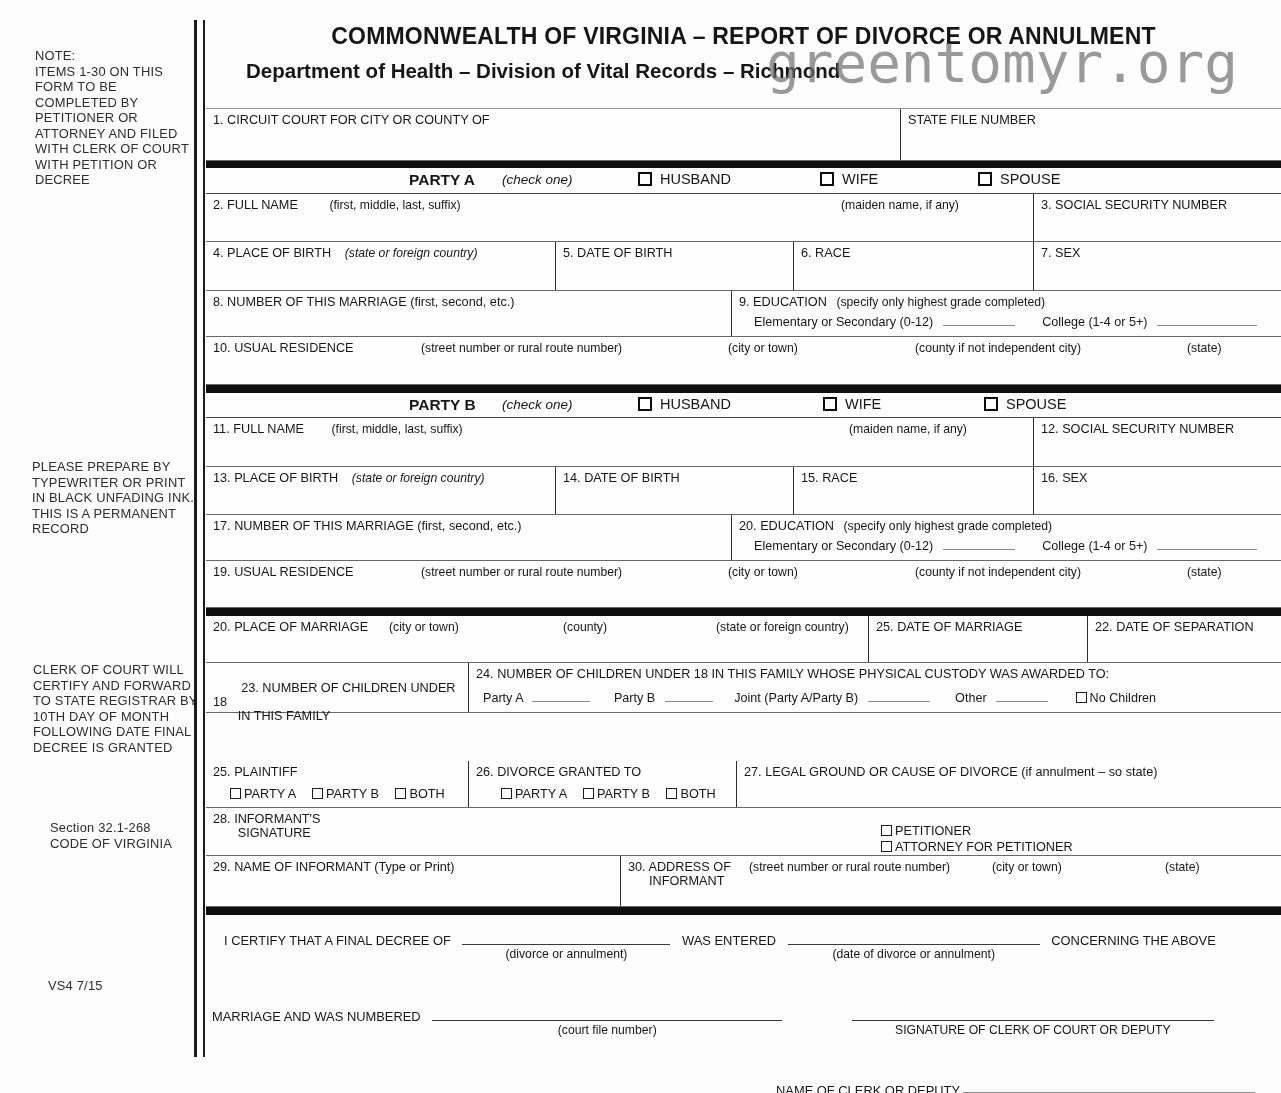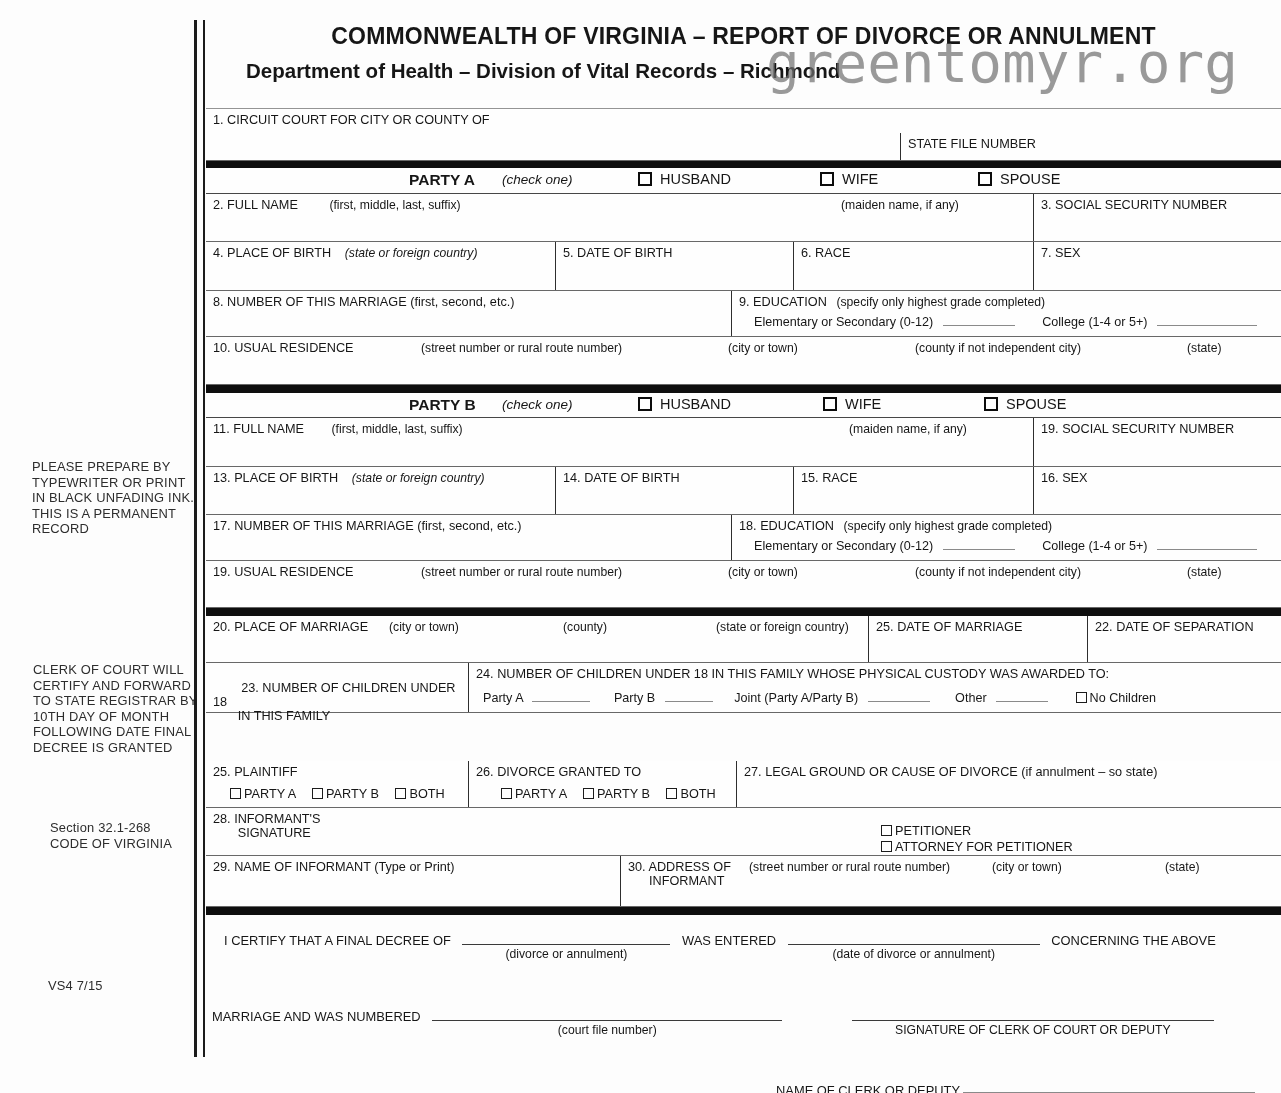--- a/index.html
+++ b/index.html
@@ -42,20 +42,29 @@
   .abs{position:absolute;white-space:nowrap;}
   .eduline{position:absolute;left:22px;bottom:7px;white-space:nowrap;font-size:12.6px;}
   .cert{position:relative;height:229px;font-size:12.9px;background:#fdfdfd;}
   .cl{position:absolute;white-space:nowrap;}
 </style>
 </head>
 <body>
 
 <div class="page">
 
+  <div class="note" style="left:35px;top:48px;">NOTE:
+ITEMS 1-30 ON THIS
+FORM TO BE
+COMPLETED BY
+PETITIONER OR
+ATTORNEY AND FILED
+WITH CLERK OF COURT
+WITH PETITION OR
+DECREE</div>
   <div class="note" style="left:32px;top:459px;">PLEASE PREPARE BY
 TYPEWRITER OR PRINT
 IN BLACK UNFADING INK.
 THIS IS A PERMANENT
 RECORD</div>
   <div class="note" style="left:33px;top:662px;">CLERK OF COURT WILL
 CERTIFY AND FORWARD
 TO STATE REGISTRAR BY
 10TH DAY OF MONTH
 FOLLOWING DATE FINAL
@@ -70,21 +79,21 @@
 
     <div class="titleblock">
       <div class="title1">COMMONWEALTH OF VIRGINIA – REPORT OF DIVORCE OR ANNULMENT</div>
       <div class="title2">Department of Health – Division of Vital Records – Richmond</div>
     </div>
 
     <div class="row" style="height:53px;border-top:1.5px solid #949494;">
       <div class="cell grow">
         <span>1. CIRCUIT COURT FOR CITY OR COUNTY OF</span>
       </div>
-      <div class="cell bl" style="width:381px;margin-top:24px;">
+      <div class="cell bl" style="width:381px;">
         <span>STATE FILE NUMBER</span>
       </div>
     </div>
 
     <div class="bar"></div>
 
     <div class="phead">
       <span class="pa">PARTY A</span>
       <span class="co">(check one)</span>
       <span class="opt" style="left:432px;"><span class="cb"></span><span>HUSBAND</span></span>
@@ -155,21 +164,21 @@
       <span class="opt" style="left:778px;"><span class="cb"></span><span>SPOUSE</span></span>
     </div>
 
     <div class="row" style="height:49px;">
       <div class="cell" style="width:827px;">
         <span>11. FULL NAME</span>
         <span class="hint" style="margin-left:24px;">(first, middle, last, suffix)</span>
         <span class="abs hint" style="left:643px;top:4px;">(maiden name, if any)</span>
       </div>
       <div class="cell bl grow">
-        <span>19. SOCIAL SECURITY NUMBER</span>
+        <span>12. SOCIAL SECURITY NUMBER</span>
       </div>
     </div>
 
     <div class="row" style="height:48px;">
       <div class="cell" style="width:349px;">
         <span>13. PLACE OF BIRTH</span>
         <span class="hint it" style="margin-left:10px;">(state or foreign country)</span>
       </div>
       <div class="cell bl" style="width:238px;">
         <span>14. DATE OF BIRTH</span>
@@ -180,21 +189,21 @@
       <div class="cell bl grow">
         <span>16. SEX</span>
       </div>
     </div>
 
     <div class="row" style="height:46px;">
       <div class="cell" style="width:525px;">
         <span>17. NUMBER OF THIS MARRIAGE (first, second, etc.)</span>
       </div>
       <div class="cell bl grow">
-        <span>18. EDUCATION</span>
+        <span>20. EDUCATION</span>
         <span class="hint" style="margin-left:6px;">(specify only highest grade completed)</span>
         <span class="eduline">
           <span>Elementary or Secondary (0-12)</span>
           <span class="blank" style="width:72px;margin:0 24px 0 6px;"></span>
           <span>College (1-4 or 5+)</span>
           <span class="blank" style="width:100px;margin-left:6px;"></span>
         </span>
       </div>
     </div>
 

